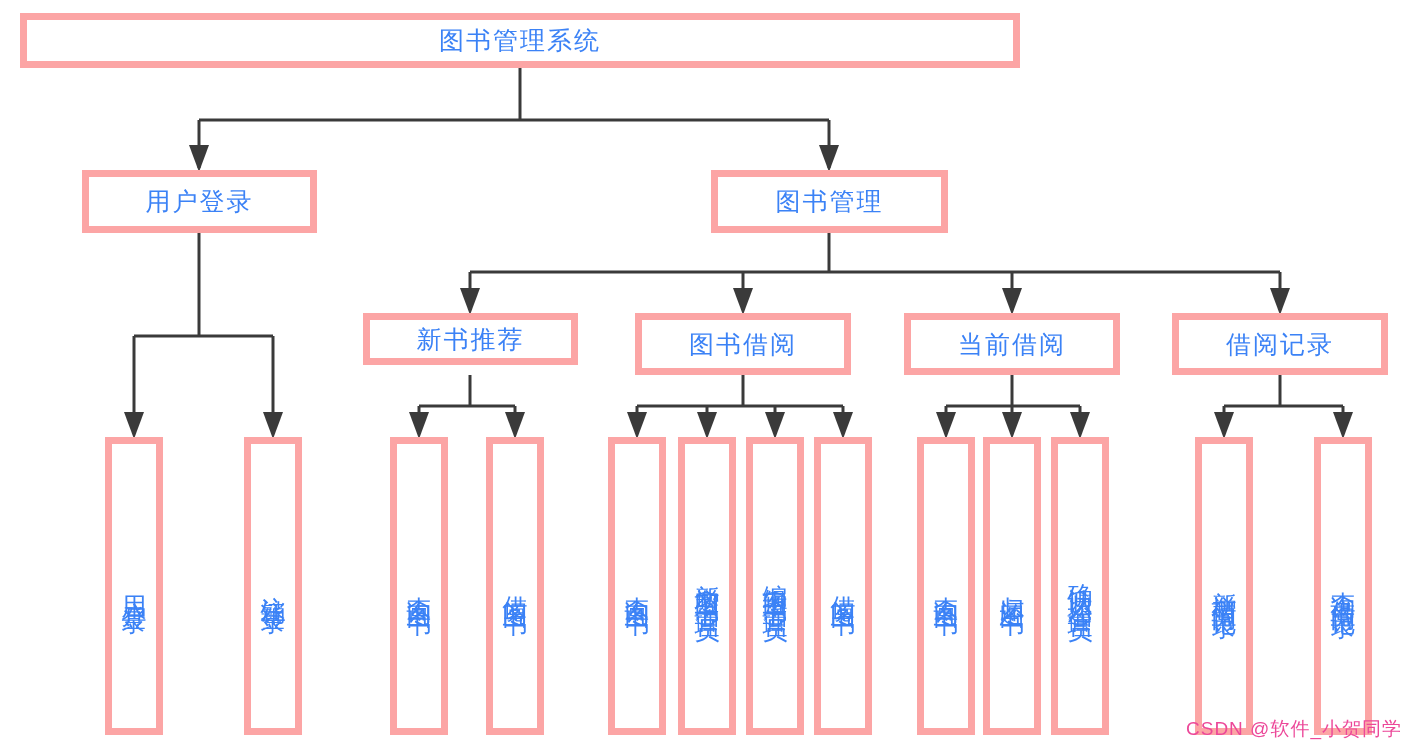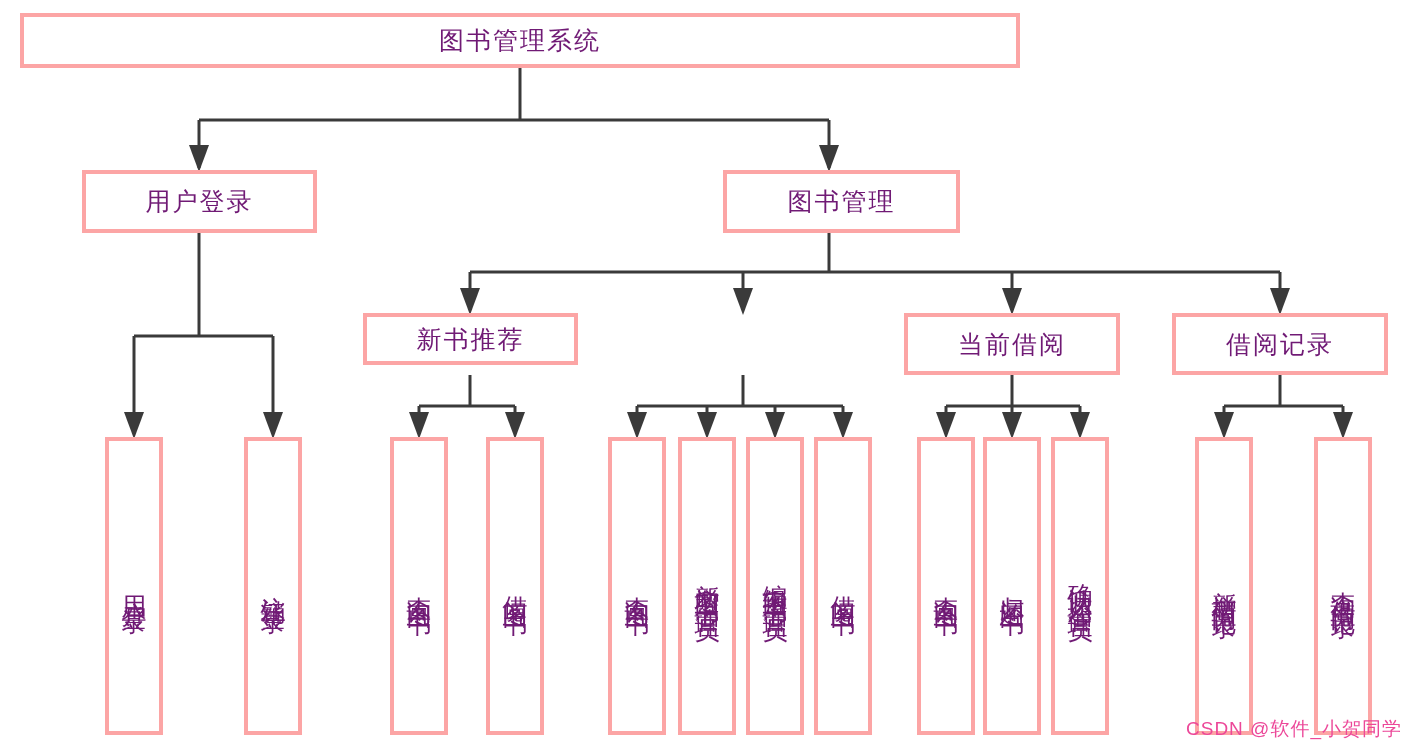--- a/index.html
+++ b/index.html
@@ -13,22 +13,22 @@
   }
   svg.wires {
     position: absolute;
     left: 0; top: 0;
     width: 1405px; height: 747px;
   }
   .node {
     position: absolute;
     box-sizing: border-box;
     background: #ffffff;
-    border: 4px solid #fca5a5;
-    color: #701a75;
+    border: 7px solid #fca5a5;
+    color: #3b82f6;
     display: flex;
     align-items: center;
     justify-content: center;
     text-align: center;
   }
   .node.h {
     font-size: 25px;
     letter-spacing: 2px;
     white-space: nowrap;
   }
@@ -105,23 +105,24 @@
       <path d="M 936 412 L 956 412 L 946 439 Z" fill="#3a3a3a"></path>
       <path d="M 1002 412 L 1022 412 L 1012 439 Z" fill="#3a3a3a"></path>
       <path d="M 1070 412 L 1090 412 L 1080 439 Z" fill="#3a3a3a"></path>
       <path d="M 1214 412 L 1234 412 L 1224 439 Z" fill="#3a3a3a"></path>
       <path d="M 1333 412 L 1353 412 L 1343 439 Z" fill="#3a3a3a"></path>
     </svg>
 
   <div class="node h" style="left:20px; top:13px; width:1000px; height:55px;">图书管理系统</div>
 
   <div class="node h" style="left:82px; top:170px; width:235px; height:63px;">用户登录</div>
-  <div class="node h" style="left:711px; top:170px; width:237px; height:63px;margin-left:12px;">图书管理</div>
+  <div class="node h" style="left:711px; top:170px; width:237px; height:63px;">图书管理</div>
 
   <div class="node h" style="left:363px; top:313px; width:215px; height:52px;">新书推荐</div>
+  <div class="node h" style="left:635px; top:313px; width:216px; height:62px;">图书借阅</div>
   <div class="node h" style="left:904px; top:313px; width:216px; height:62px;">当前借阅</div>
   <div class="node h" style="left:1172px; top:313px; width:216px; height:62px;">借阅记录</div>
 
   <div class="node v" style="left:105px; top:437px; width:58px; height:298px;">用户登录</div>
   <div class="node v" style="left:244px; top:437px; width:58px; height:298px;">注销登录</div>
 
   <div class="node v" style="left:390px; top:437px; width:58px; height:298px;">查询图书</div>
   <div class="node v" style="left:486px; top:437px; width:58px; height:298px;">借阅图书</div>
 
   <div class="node v" style="left:608px; top:437px; width:58px; height:298px;">查询图书</div>

